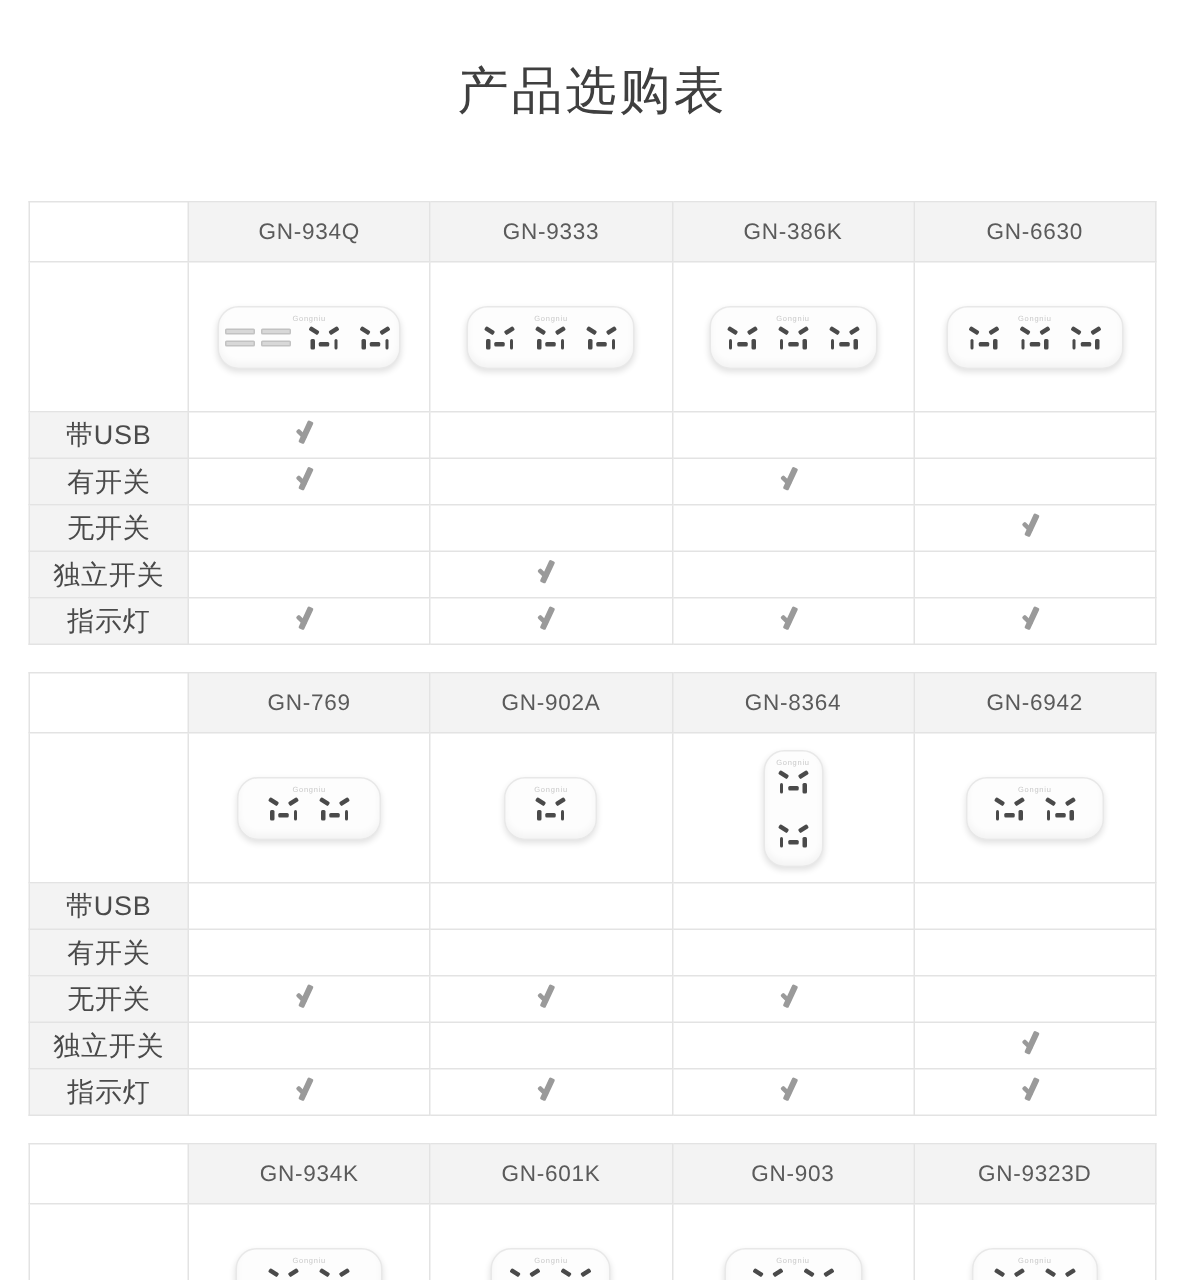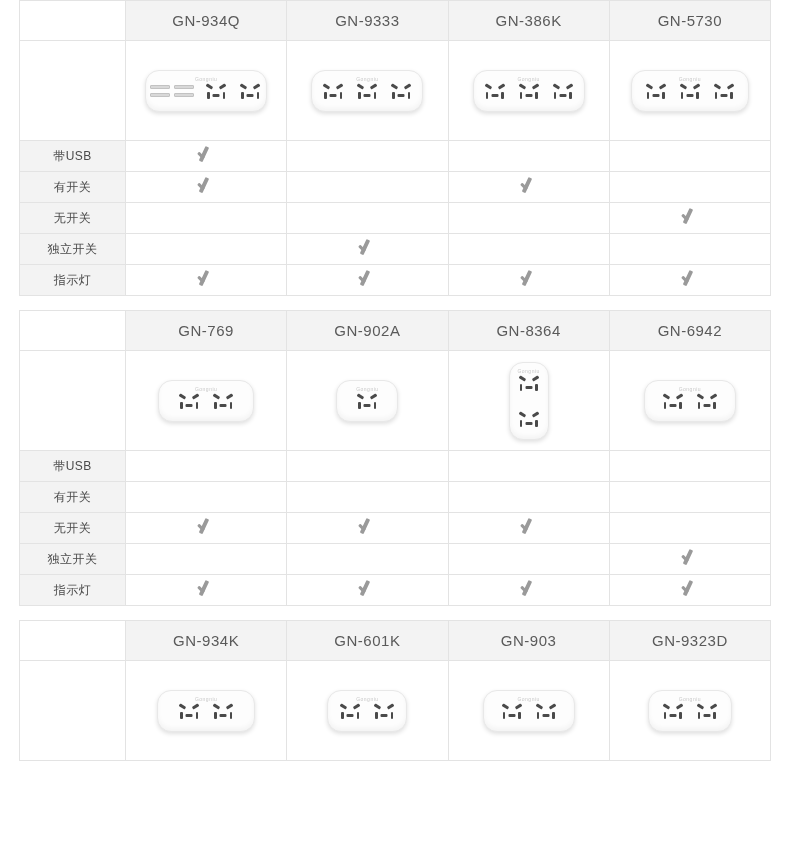--- a/index.html
+++ b/index.html
@@ -22,21 +22,21 @@
     font-size: 34px;
     color: #3f3f3f;
     font-weight: normal;
     letter-spacing: 2px;
     margin: 0;
     padding-top: 38px;
     padding-bottom: 32px;
   }
   .table-block {
     width: 752px;
-    margin: 0 auto 14px auto;
+    margin: 18px auto 14px auto;
     border-collapse: collapse;
     table-layout: fixed;
   }
   .table-block td, .table-block th {
     border: 1px solid #e3e3e3;
     padding: 0;
     margin: 0;
   }
   .hdr-blank {
     width: 106px;
@@ -58,21 +58,21 @@
   .img-cell {
     background: #ffffff;
     height: 100px;
     text-align: center;
     vertical-align: middle;
   }
   .row-label {
     width: 106px;
     background: #f3f3f3;
     color: #4a4a4a;
-    font-size: 12px;
+    font-size: 18px;
     text-align: center;
     height: 31px;
     letter-spacing: 0.5px;
   }
   .check-cell {
     background: #ffffff;
     height: 31px;
     text-align: center;
     vertical-align: middle;
   }
@@ -174,30 +174,31 @@
   .socket.vertical .plugrow {
     flex-direction: column;
     gap: 14px;
   }
 </style>
 </head>
 <body>
 
 <div class="page">
 
+  <h1 class="page-title">产品选购表</h1>
 
   <div id="tables-root">
       <table class="table-block">
         <thead>
           <tr>
             <th class="hdr-blank"></th>
             <th class="hdr-cell">GN-934Q</th>
             <th class="hdr-cell">GN-9333</th>
             <th class="hdr-cell">GN-386K</th>
-            <th class="hdr-cell">GN-5730</th>
+            <th class="hdr-cell">GN-6630</th>
           </tr>
         </thead>
         <tbody>
           <tr>
             <td class="img-blank"></td>
             <td class="img-cell"><div class="socket" style="width: 122px; height: 42px;"><span class="brand">Gongniu</span><div class="plugrow">
                   <span style="display: flex; gap: 4px;">
                     <span class="usbport">
                       <span></span>
                       <span></span>

